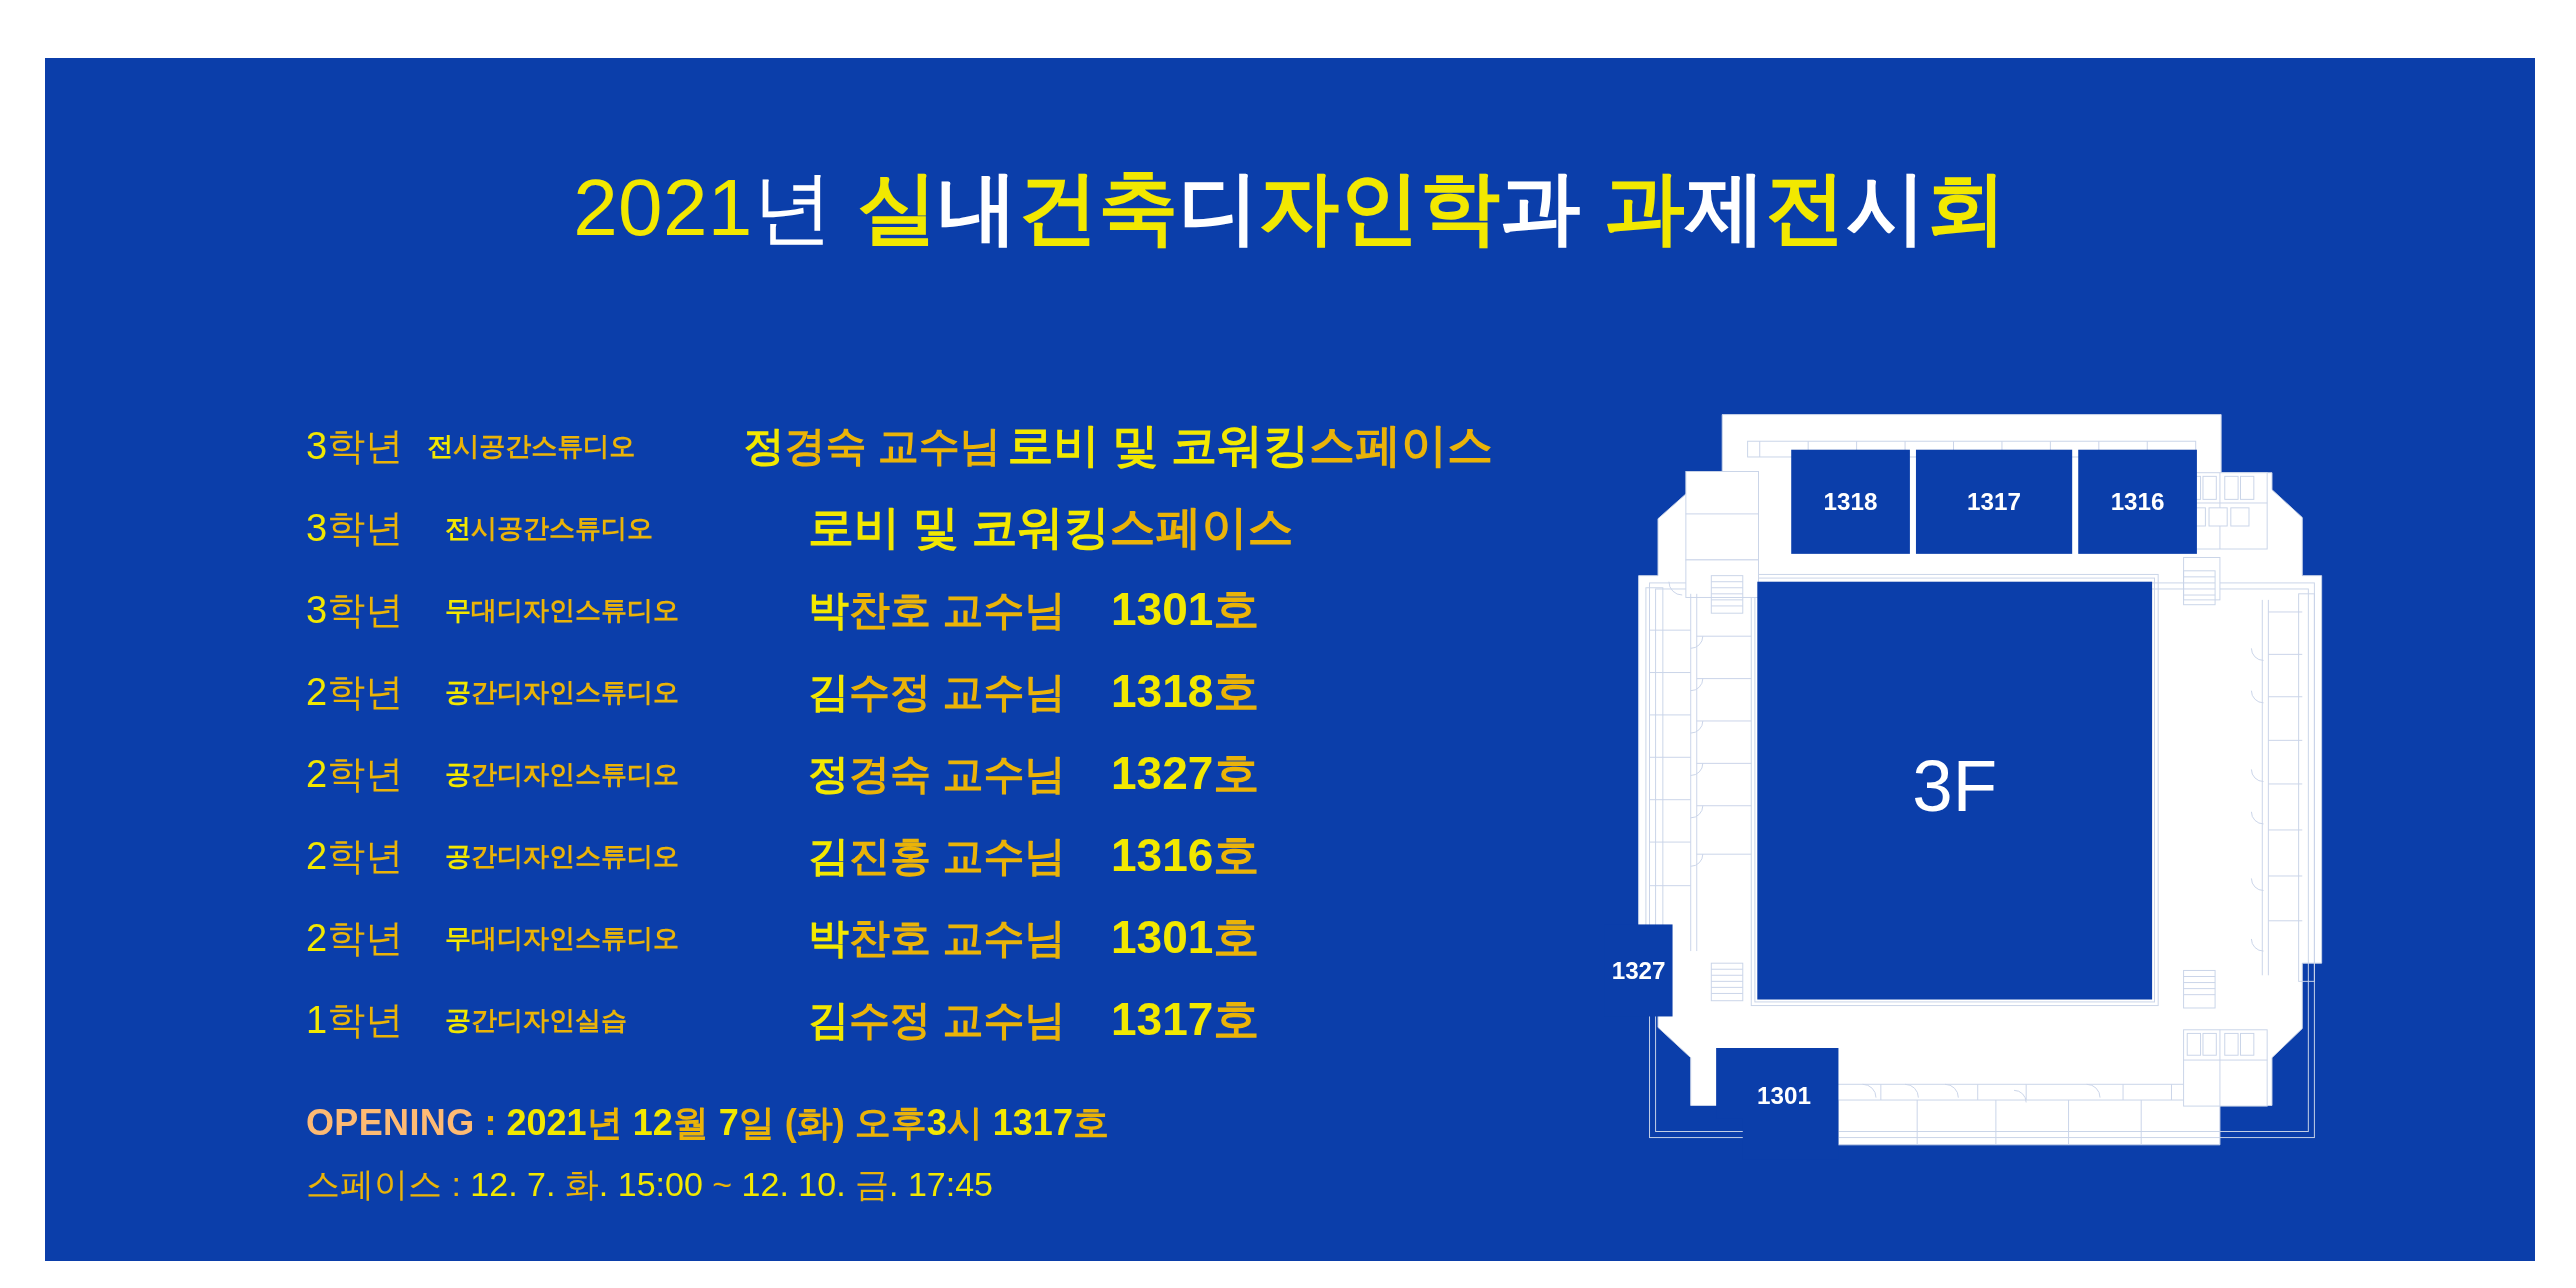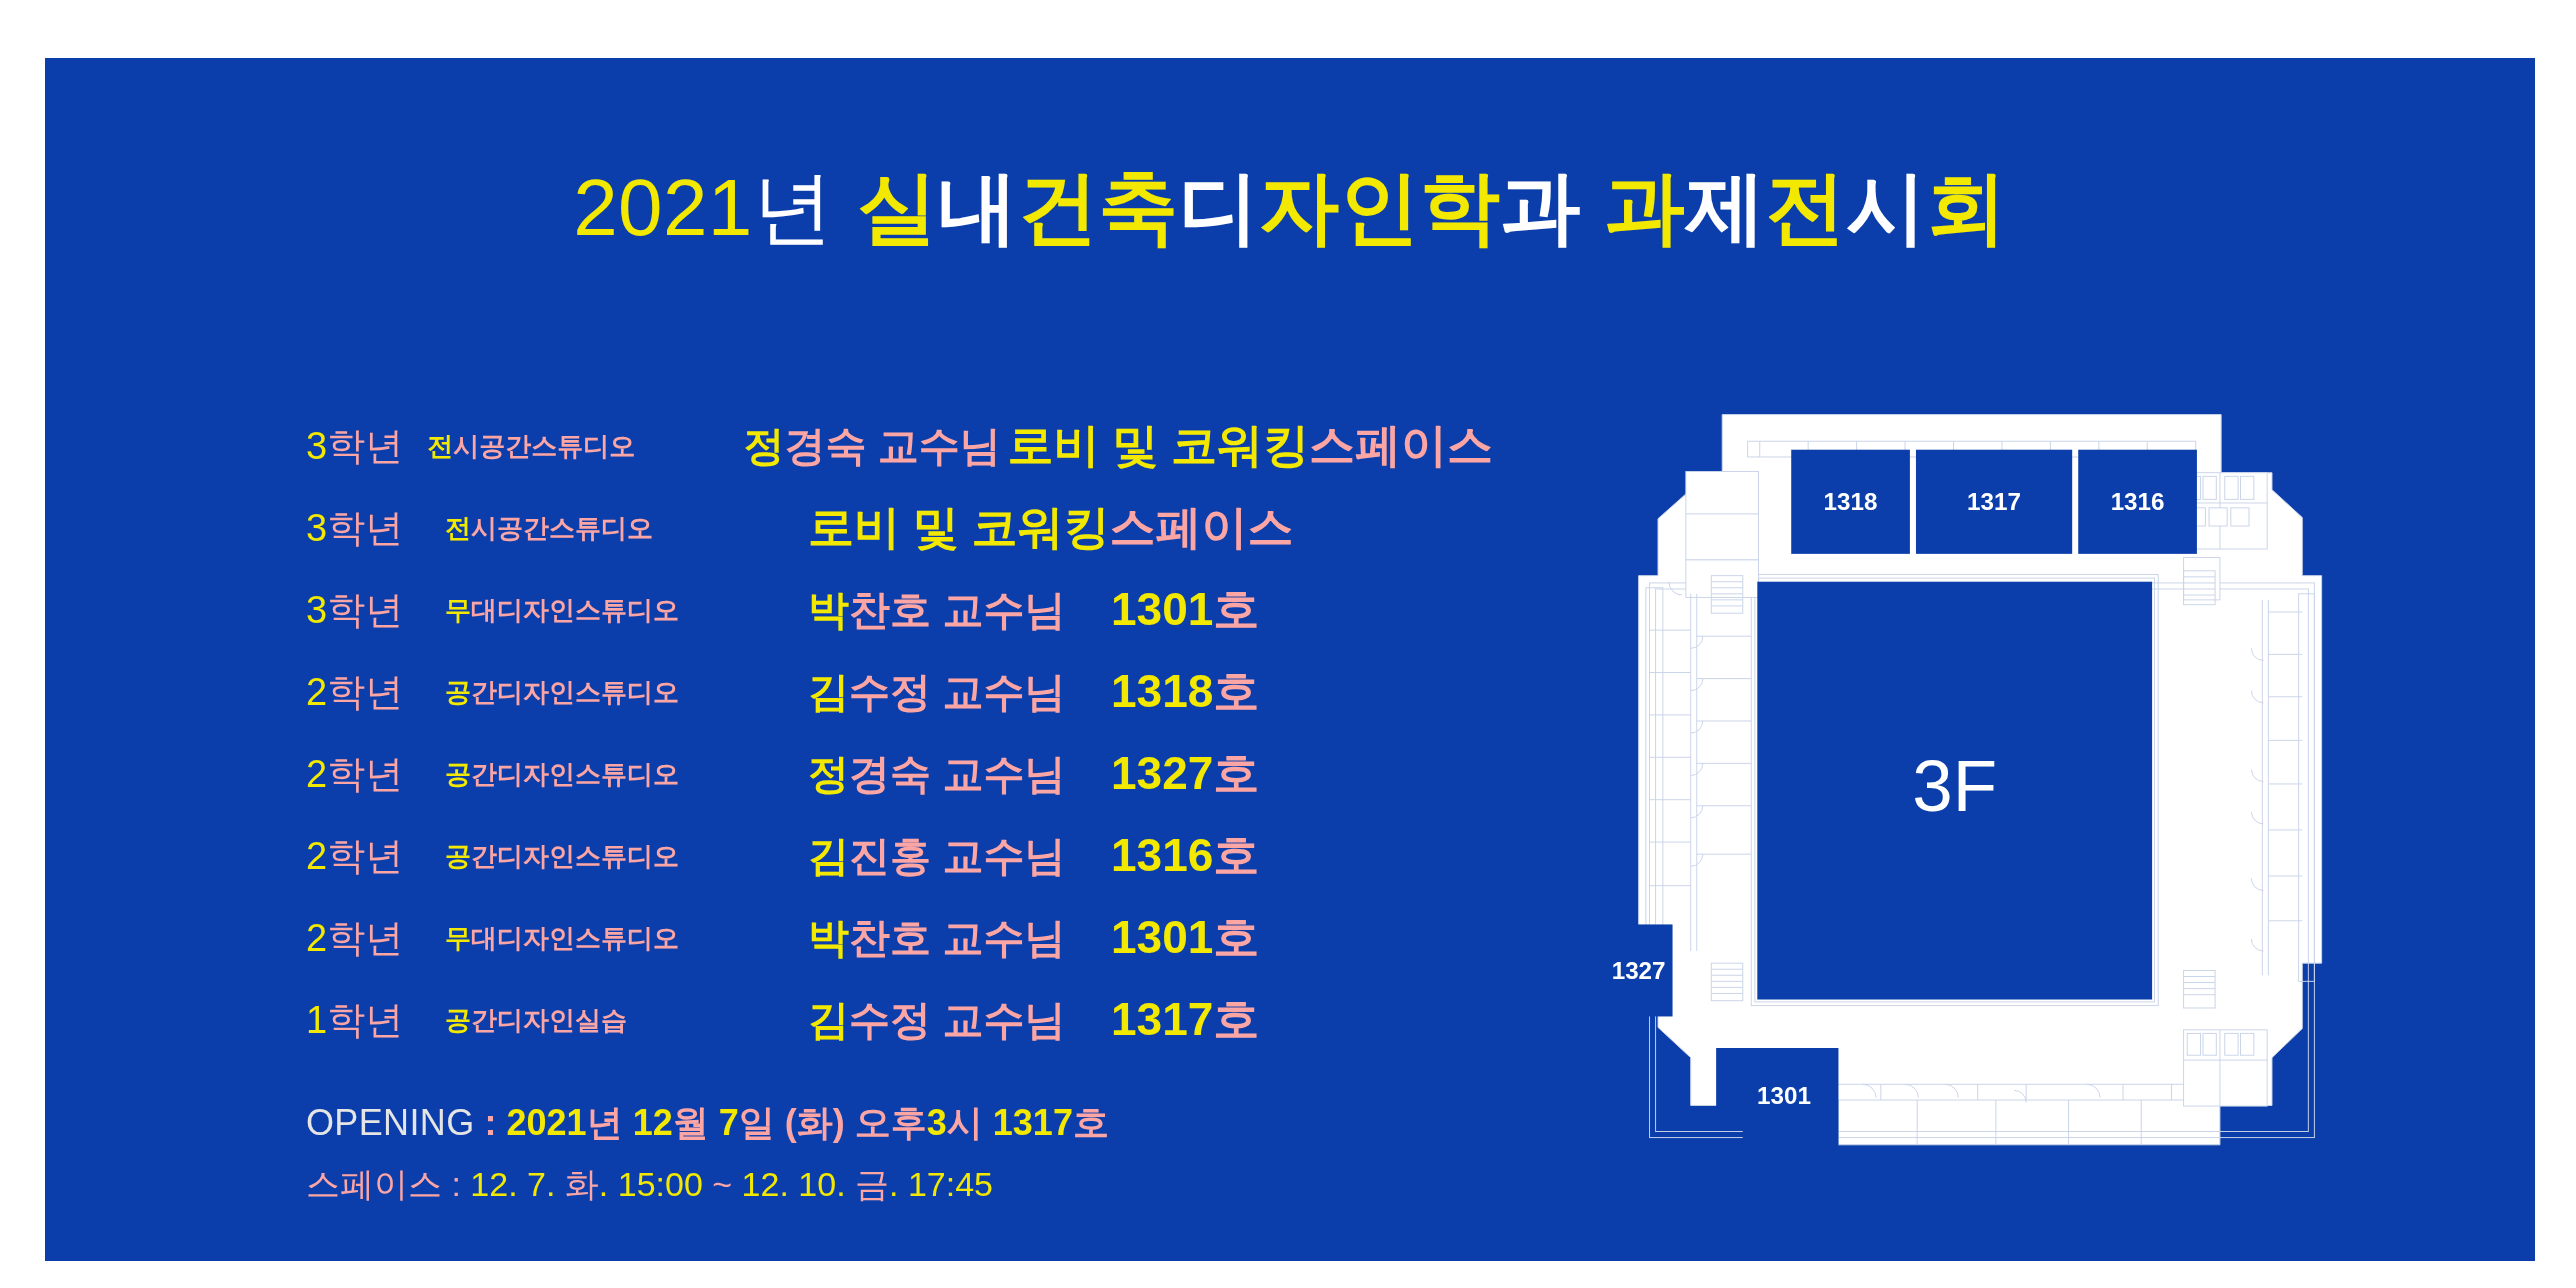--- a/index.html
+++ b/index.html
@@ -44,31 +44,31 @@
     height: 82px;
     display: flex;
     align-items: center;
     white-space: nowrap;
   }
   .c-year   { width: 139px; font-size: 38px; font-weight: 300; }
   .c-course { width: 363px; font-size: 26px; font-weight: 700; }
   .c-prof   { width: 303px; font-size: 41px; font-weight: 700; }
   .c-room   { font-size: 46px; font-weight: 700; }
   .y { color: #f2e800; }
-  .w { color: #fca5a5; }
+  .w { color: #eab308; }
 
   
   #footer {
     position: absolute;
     left: 261px; top: 1046px;
     white-space: nowrap;
   }
   #opening-line { font-size: 36px; font-weight: 700; line-height: 1.05; }
   #period-line  { font-size: 34px; font-weight: 500; margin-top: 25.4px; line-height: 1.05; }
-  #opening-line .lbl { color: #e5e5e5; font-weight: 400; letter-spacing: .01em; }
+  #opening-line .lbl { color: #fdba74; font-weight: 700; letter-spacing: .01em; }
 
   
   #floorplan {
     position: absolute;
     left: 1533px; top: 336px;
     width: 751px; height: 769px;
   }
   #floorplan svg { display: block; width: 100%; height: 100%; }
   .fp-room-label {
     font-family: "Liberation Sans", sans-serif;

